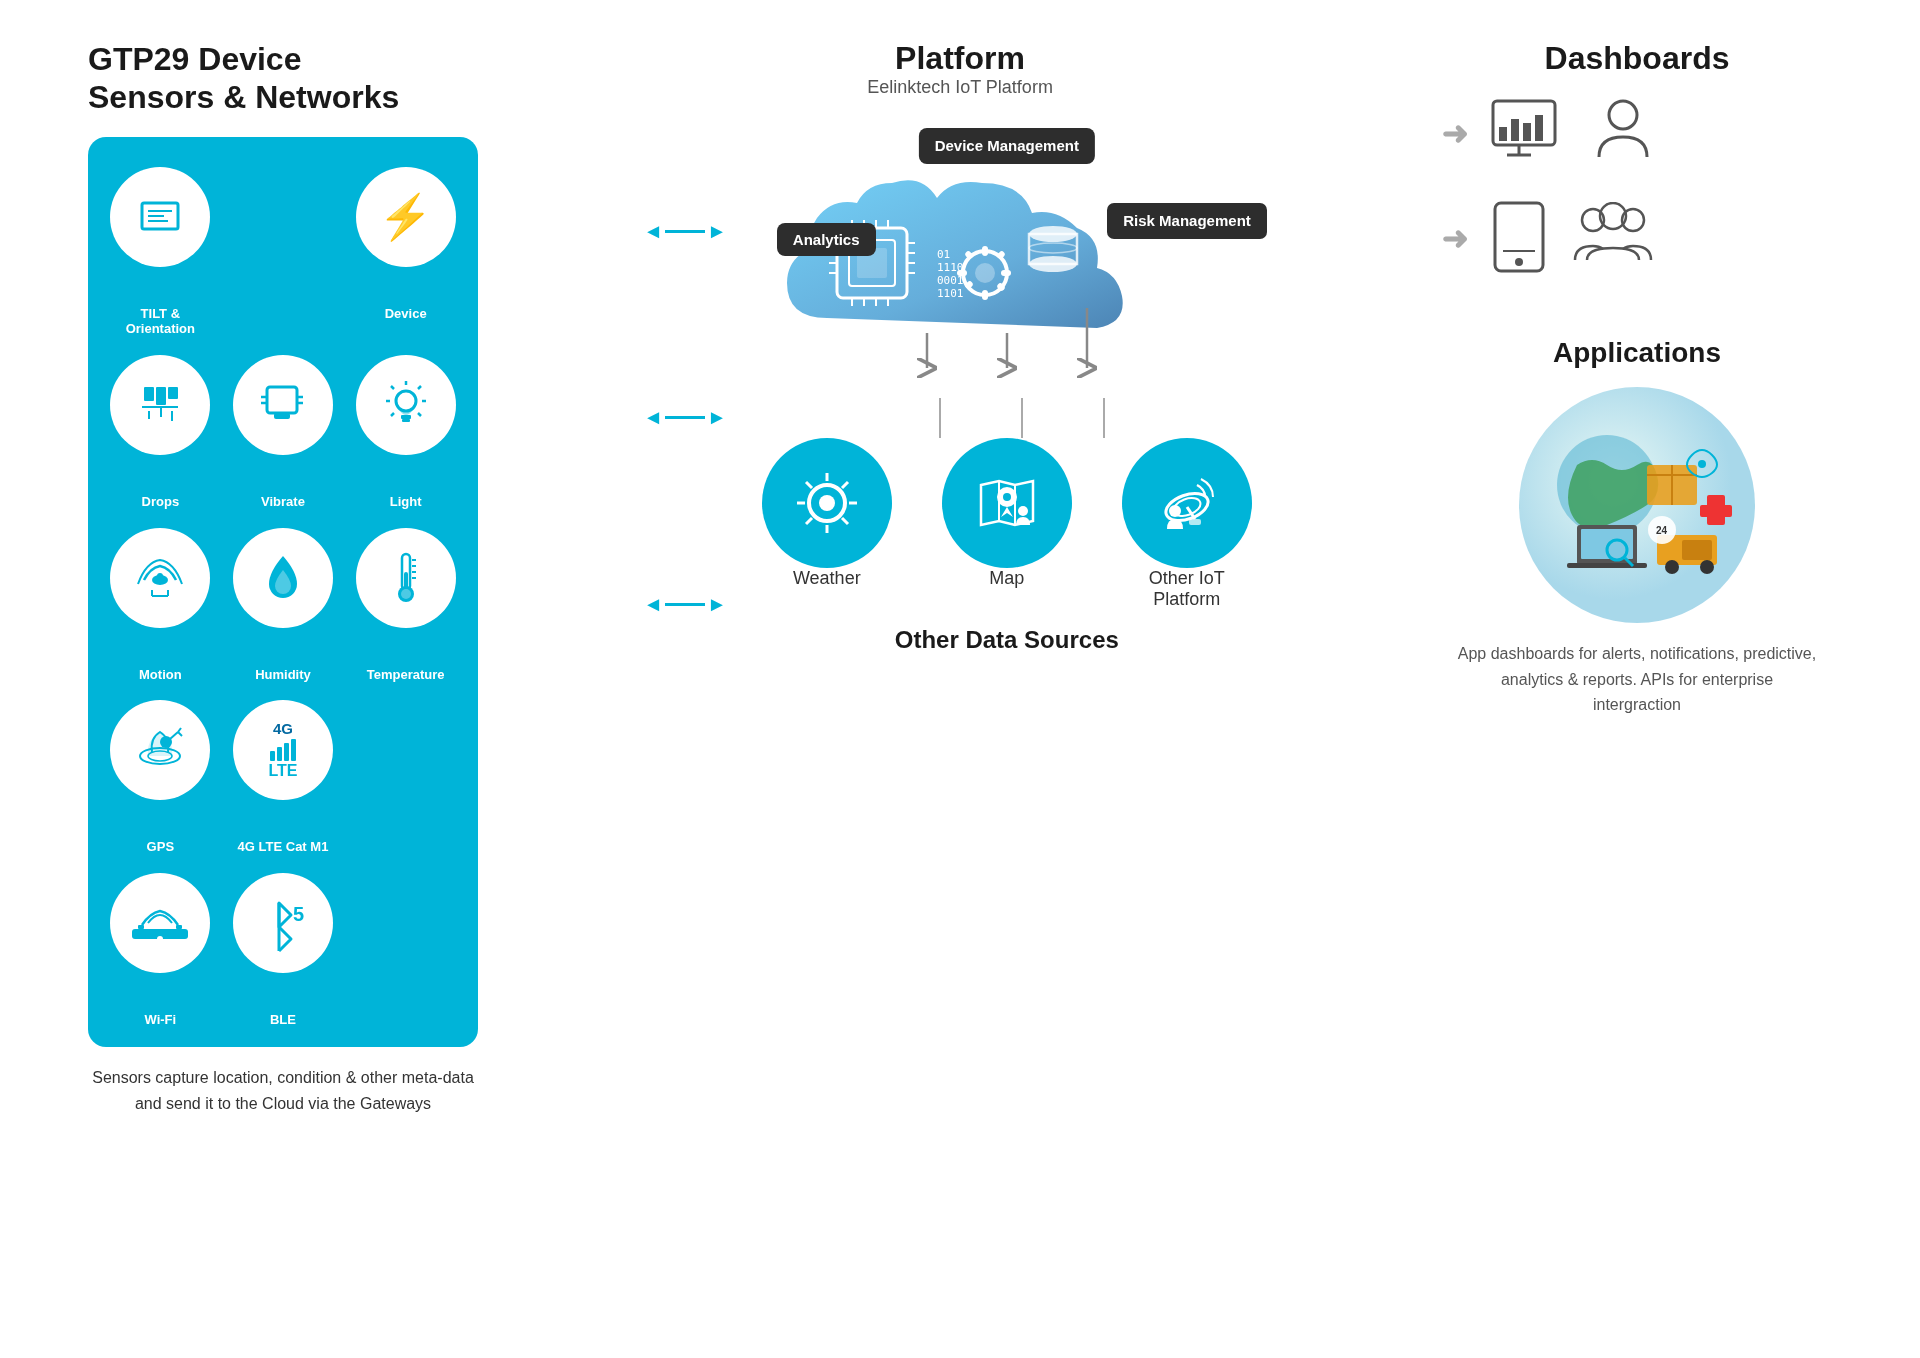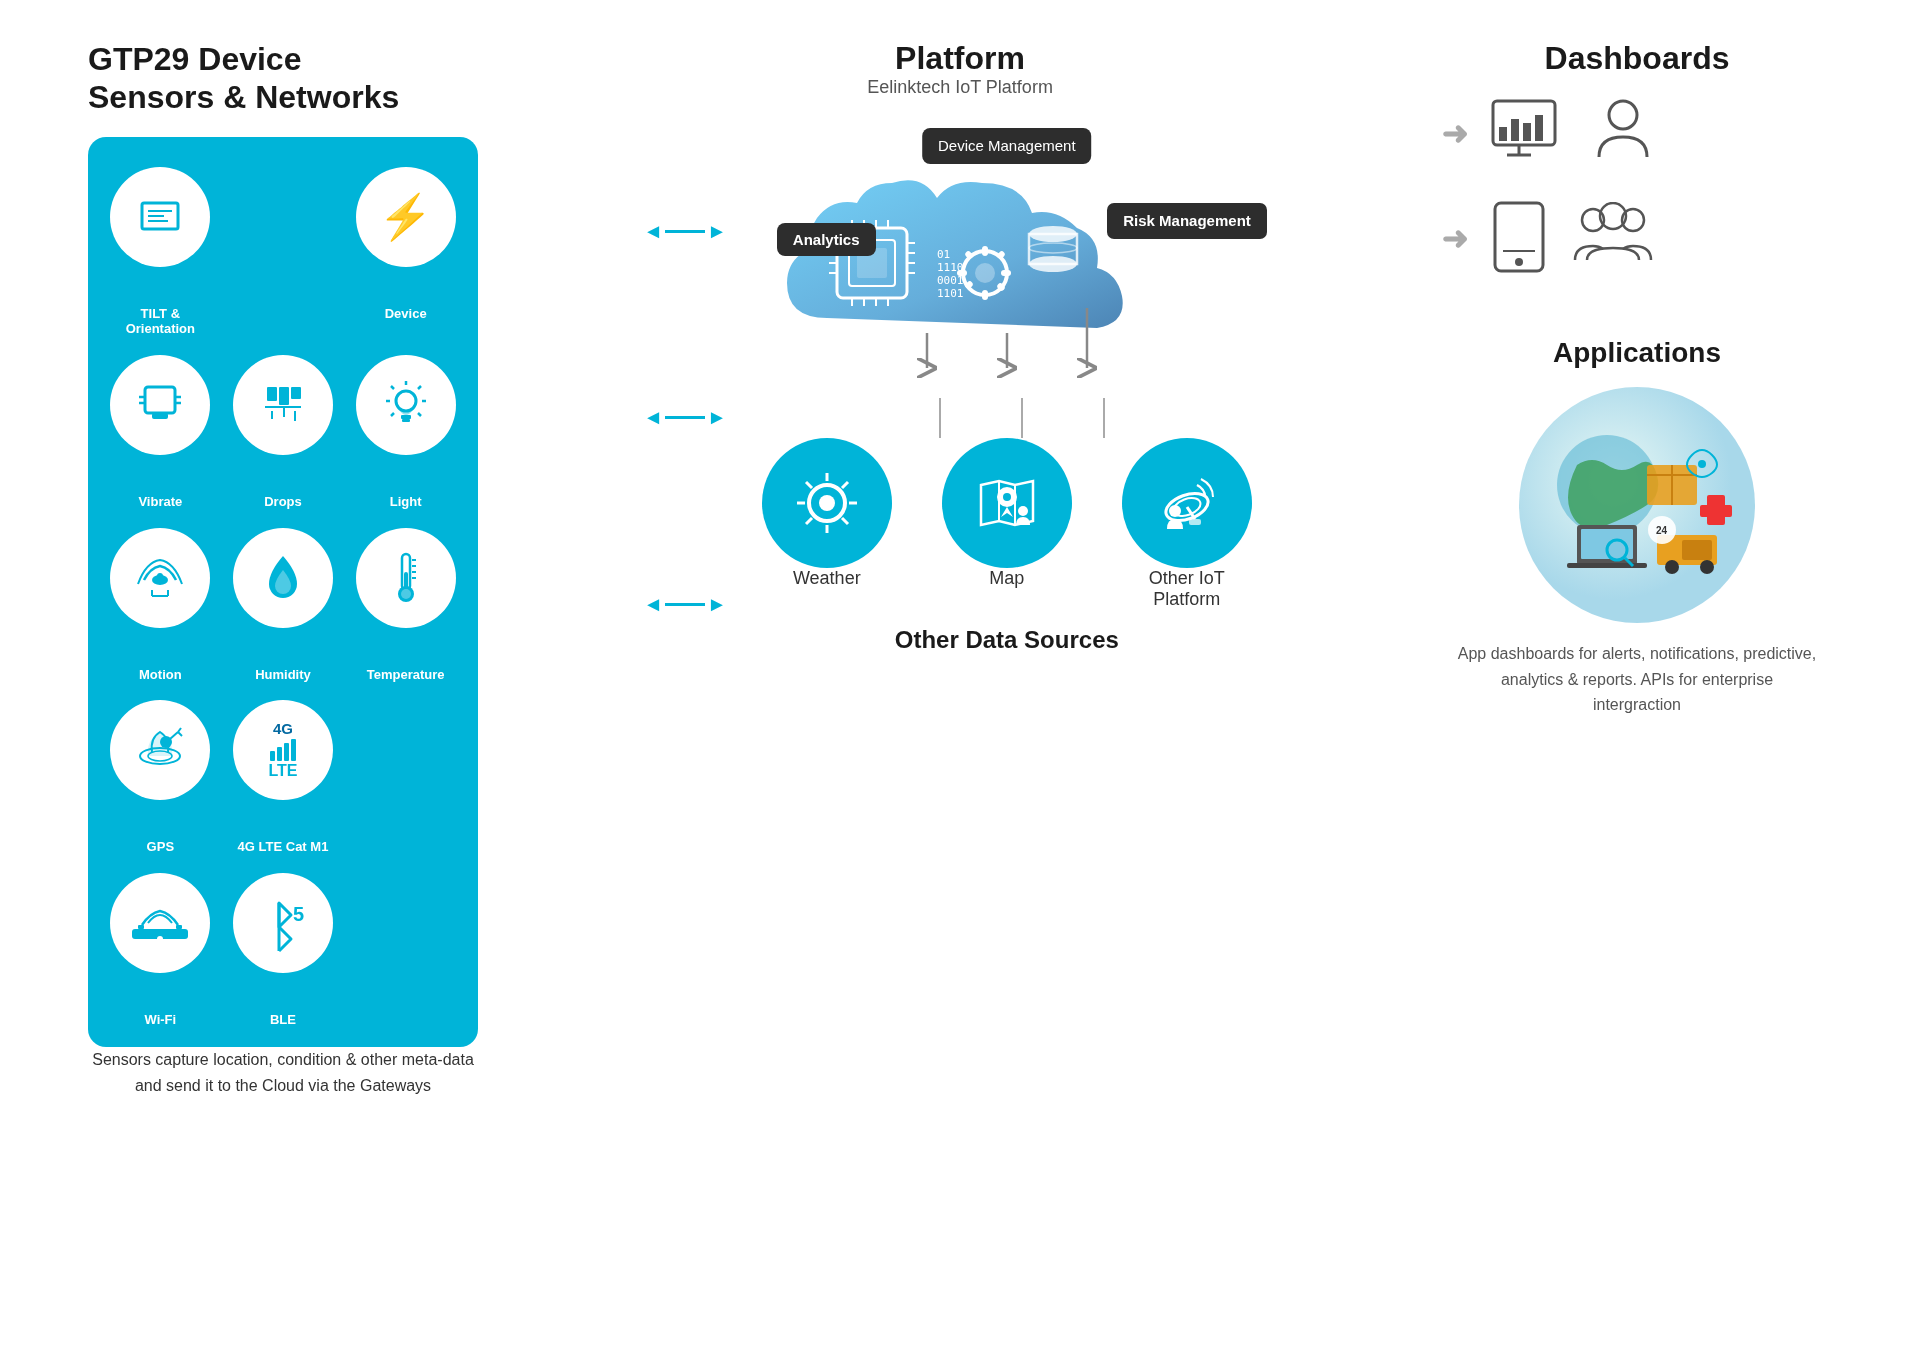--- a/index.html
+++ b/index.html
@@ -66,20 +66,21 @@
     .sensor-label {
       color: #fff;
       font-size: 13px;
       font-weight: 600;
       text-align: center;
       line-height: 1.2;
       margin-top: 33px;
     }
 
     .left-caption {
+      margin-top: 18px;
       font-size: 16px;
       color: #333;
       text-align: center;
       line-height: 1.6;
       width: 390px;
     }
 
     
     .middle-panel {
       flex: 1;
@@ -205,45 +206,45 @@
 
       <div class="sensor-item">
         <div class="sensor-circle">
           <span style="font-size:44px; color:#00b4d8;">⚡</span>
         </div>
         <span class="sensor-label">Device</span>
       </div>
 
       <div class="sensor-item">
         <div class="sensor-circle">
-          <svg width="55" height="55" viewBox="0 0 55 55">
-            <rect x="12" y="10" width="30" height="26" rx="3" fill="none" stroke="#00b4d8" stroke-width="3"></rect>
-            <line x1="6" y1="20" x2="12" y2="20" stroke="#00b4d8" stroke-width="2.5"></line>
-            <line x1="42" y1="20" x2="48" y2="20" stroke="#00b4d8" stroke-width="2.5"></line>
-            <line x1="6" y1="26" x2="12" y2="26" stroke="#00b4d8" stroke-width="2.5"></line>
-            <line x1="42" y1="26" x2="48" y2="26" stroke="#00b4d8" stroke-width="2.5"></line>
-            <rect x="19" y="36" width="16" height="6" rx="2" fill="#00b4d8"></rect>
-          </svg>
-        </div>
-        <span class="sensor-label">Vibrate</span>
-      </div>
-
-      <div class="sensor-item">
-        <div class="sensor-circle">
           <svg width="52" height="52" viewBox="0 0 52 52">
             <rect x="10" y="8" width="10" height="14" rx="1" fill="#00b4d8"></rect>
             <rect x="22" y="8" width="10" height="18" rx="1" fill="#00b4d8"></rect>
             <rect x="34" y="8" width="10" height="12" rx="1" fill="#00b4d8"></rect>
             <line x1="8" y1="28" x2="44" y2="28" stroke="#00b4d8" stroke-width="2"></line>
             <line x1="15" y1="32" x2="15" y2="40" stroke="#00b4d8" stroke-width="2"></line>
             <line x1="27" y1="28" x2="27" y2="38" stroke="#00b4d8" stroke-width="2"></line>
             <line x1="38" y1="32" x2="38" y2="42" stroke="#00b4d8" stroke-width="2"></line>
           </svg>
         </div>
         <span class="sensor-label">Drops</span>
+      </div>
+
+      <div class="sensor-item">
+        <div class="sensor-circle">
+          <svg width="55" height="55" viewBox="0 0 55 55">
+            <rect x="12" y="10" width="30" height="26" rx="3" fill="none" stroke="#00b4d8" stroke-width="3"></rect>
+            <line x1="6" y1="20" x2="12" y2="20" stroke="#00b4d8" stroke-width="2.5"></line>
+            <line x1="42" y1="20" x2="48" y2="20" stroke="#00b4d8" stroke-width="2.5"></line>
+            <line x1="6" y1="26" x2="12" y2="26" stroke="#00b4d8" stroke-width="2.5"></line>
+            <line x1="42" y1="26" x2="48" y2="26" stroke="#00b4d8" stroke-width="2.5"></line>
+            <rect x="19" y="36" width="16" height="6" rx="2" fill="#00b4d8"></rect>
+          </svg>
+        </div>
+        <span class="sensor-label">Vibrate</span>
       </div>
 
       <div class="sensor-item">
         <div class="sensor-circle">
           <svg width="52" height="52" viewBox="0 0 52 52">
             <circle cx="26" cy="22" r="10" fill="none" stroke="#00b4d8" stroke-width="3"></circle>
             <path d="M20 32 Q26 40 32 32" fill="#00b4d8" opacity="0.4"></path>
             <line x1="26" y1="6" x2="26" y2="2" stroke="#00b4d8" stroke-width="2.5"></line>
             <line x1="38" y1="10" x2="41" y2="7" stroke="#00b4d8" stroke-width="2.5"></line>
             <line x1="42" y1="22" x2="46" y2="22" stroke="#00b4d8" stroke-width="2.5"></line>
@@ -454,21 +455,21 @@
             <defs>
               <marker id="arrowUp" markerWidth="8" markerHeight="8" refX="4" refY="4" orient="auto">
                 <path d="M0,8 L4,0 L8,8" fill="none" stroke="#888" stroke-width="1.5"></path>
               </marker>
             </defs>
           </svg>
 
           
           <div style="position:absolute; top:10px; left:50%; transform:translateX(-50%);
                       background:#2d2d2d; color:white; border-radius:8px; padding:8px 16px;
-                      font-size:15px; font-weight:400; text-align:center; line-height:1.3; white-space:nowrap;">
+                      font-size:15px; font-weight:700; text-align:center; line-height:1.3; white-space:nowrap;">
             <span>Device
 Management</span>
           </div>
           <div style="position:absolute; top:105px; left:40px;
                       background:#2d2d2d; color:white; border-radius:8px; padding:8px 16px;
                       font-size:15px; font-weight:600;">
             <span>Analytics</span>
           </div>
           <div style="position:absolute; top:85px; right:10px;
                       background:#2d2d2d; color:white; border-radius:7px; padding:8px 16px;

